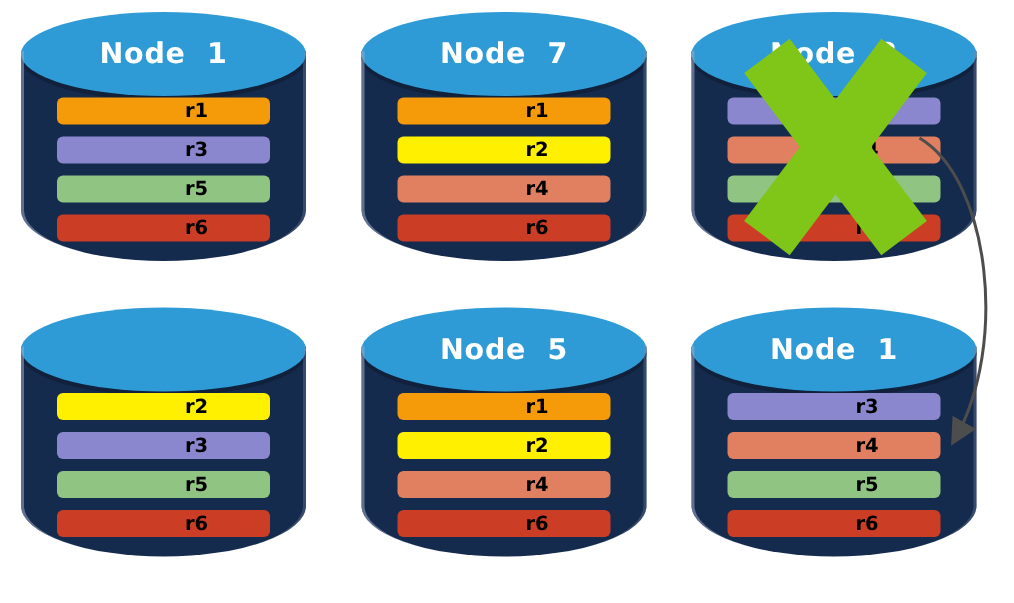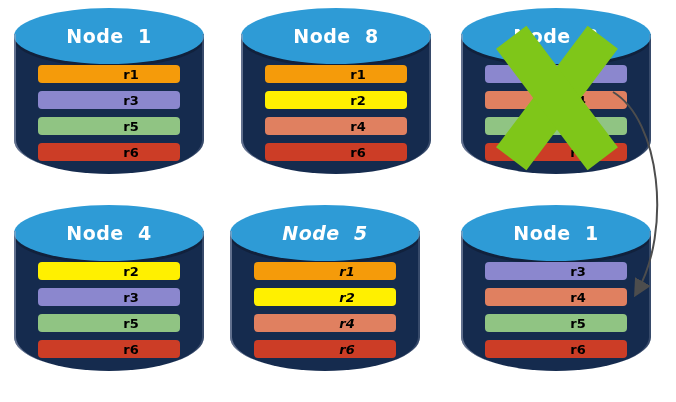--- a/index.html
+++ b/index.html
@@ -147,21 +147,21 @@
       <div class="bar" style="background-color: rgb(139, 135, 206);">r3</div>
       <div class="bar" style="background-color: rgb(144, 196, 131);">r5</div>
       <div class="bar" style="background-color: rgb(204, 61, 38);">r6</div>
     </div>
   </div>
 
   <div class="node" style="left:241px; top:8px;">
     <div class="body"></div>
     <div class="top"></div>
     <div class="body-edge"></div>
-    <div class="title">Node  8</div>
+    <div class="title">Node  7</div>
     <div class="bars">
       <div class="bar" style="background-color: rgb(245, 155, 10);">r1</div>
       <div class="bar" style="background-color: rgb(255, 240, 0);">r2</div>
       <div class="bar" style="background-color: rgb(224, 128, 96);">r4</div>
       <div class="bar" style="background-color: rgb(204, 61, 38);">r6</div>
     </div>
   </div>
 
   <div class="node" style="left:461px; top:8px;">
     <div class="body"></div>
@@ -177,30 +177,29 @@
     <div class="fail-x">
       <div class="stroke s1"></div>
       <div class="stroke s2"></div>
     </div>
   </div>
 
   <div class="node" style="left:14px; top:205px;">
     <div class="body"></div>
     <div class="top"></div>
     <div class="body-edge"></div>
-    <div class="title">Node  4</div>
     <div class="bars">
       <div class="bar" style="background-color: rgb(255, 240, 0);">r2</div>
       <div class="bar" style="background-color: rgb(139, 135, 206);">r3</div>
       <div class="bar" style="background-color: rgb(144, 196, 131);">r5</div>
       <div class="bar" style="background-color: rgb(204, 61, 38);">r6</div>
     </div>
   </div>
 
-  <div class="node" style="left:230px; top:205px;font-style:italic;">
+  <div class="node" style="left:241px; top:205px;">
     <div class="body"></div>
     <div class="top"></div>
     <div class="body-edge"></div>
     <div class="title">Node  5</div>
     <div class="bars">
       <div class="bar" style="background-color: rgb(245, 155, 10);">r1</div>
       <div class="bar" style="background-color: rgb(255, 240, 0);">r2</div>
       <div class="bar" style="background-color: rgb(224, 128, 96);">r4</div>
       <div class="bar" style="background-color: rgb(204, 61, 38);">r6</div>
     </div>

